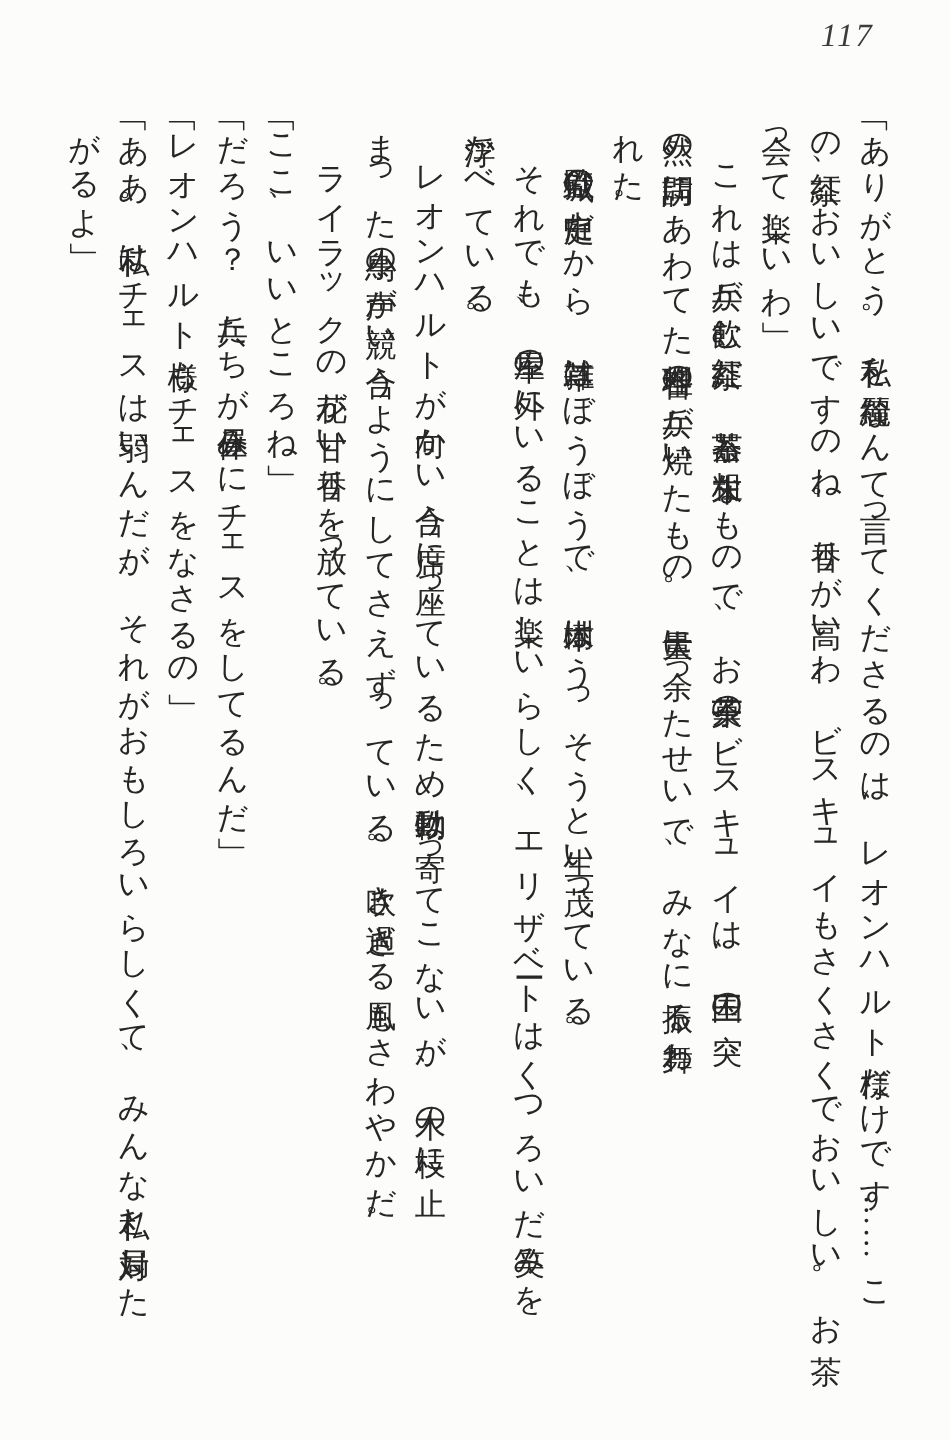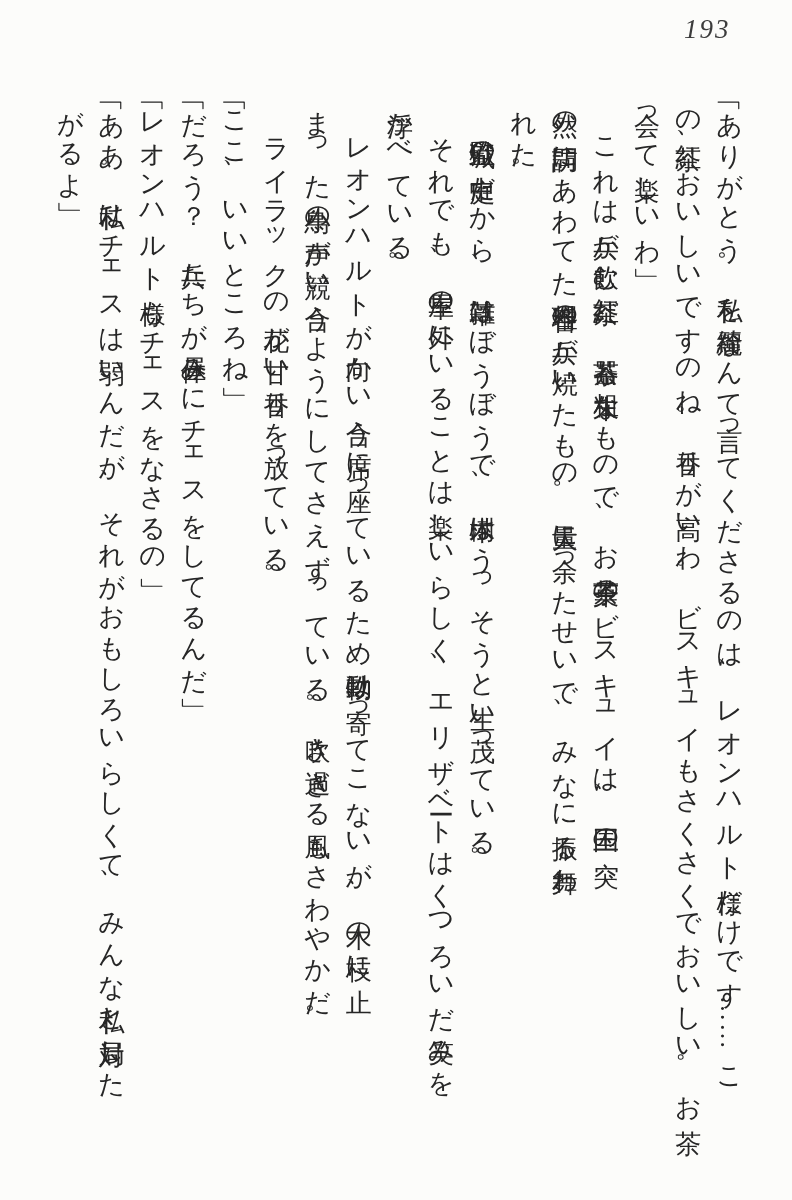--- a/index.html
+++ b/index.html
@@ -48,21 +48,21 @@
     white-space: nowrap;
   }
   .text-block p.indent {
     text-indent: 1.05em;
   }
 </style>
 </head>
 <body>
 
 <main class="book-page">
-  <div class="page-number">193</div>
+  <div class="page-number">117</div>
 
   <section class="text-block">
     <p>「ありがとう。私を綺麗なんて言ってくださるのは、レオンハルト様だけです……こ</p>
     <p>の紅茶、おいしいですのね。香りが高いわ。ビスキュイもさくさくでおいしい。お茶</p>
     <p>会って楽しいわ」</p>
     <p class="indent">これは兵が飲む紅茶だ。茶器も粗末なもので、お茶菓子のビスキュイは、国王の突</p>
     <p>然の訪問にあわてた料理番の兵が焼いたもの。大量に余ったせいで、みなに振る舞わ</p>
     <p>れた。</p>
     <p class="indent">監獄城の中庭だから、雑草はぼうぼうで、樹木はうっそうと生い茂っている。</p>
     <p class="indent">それでも、牢屋の外にいることは楽しいらしく、エリザベートはくつろいだ笑みを</p>

